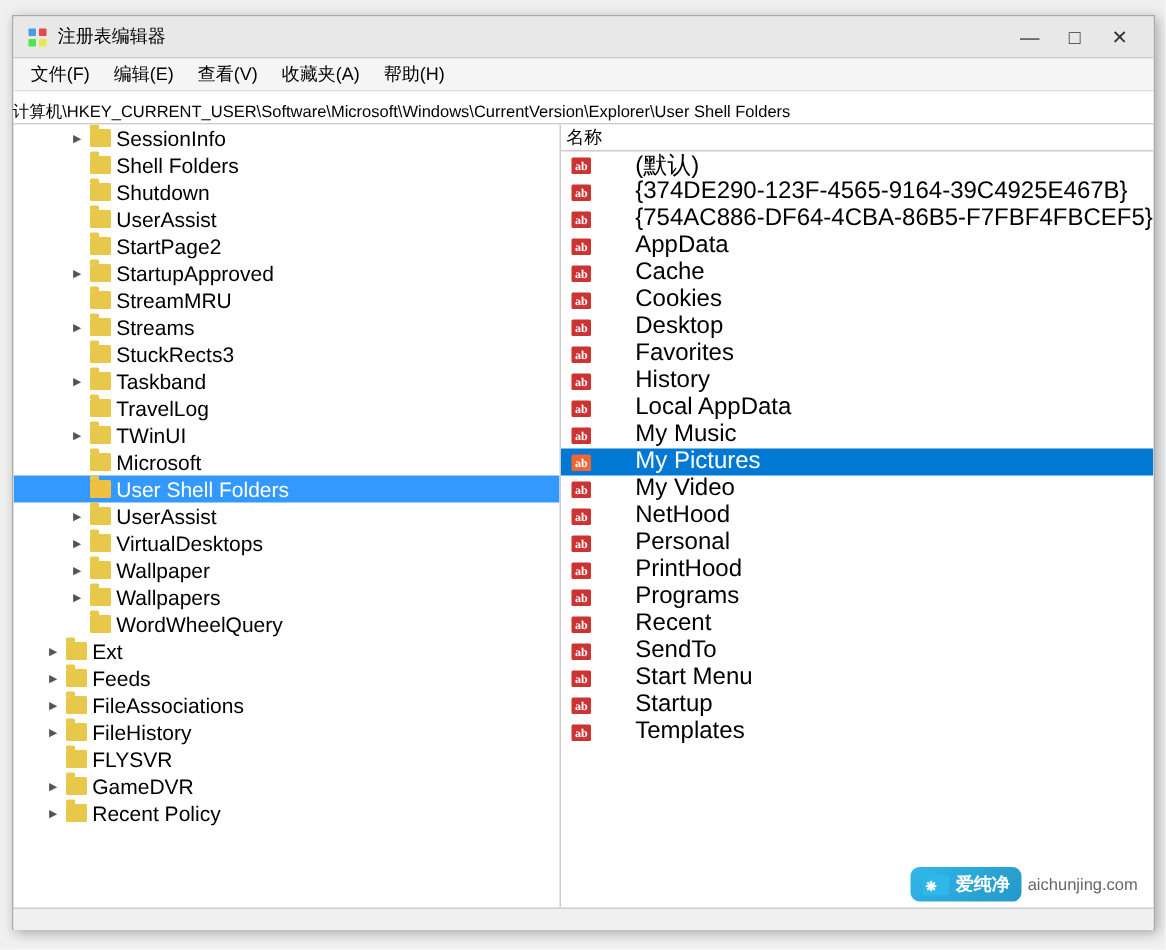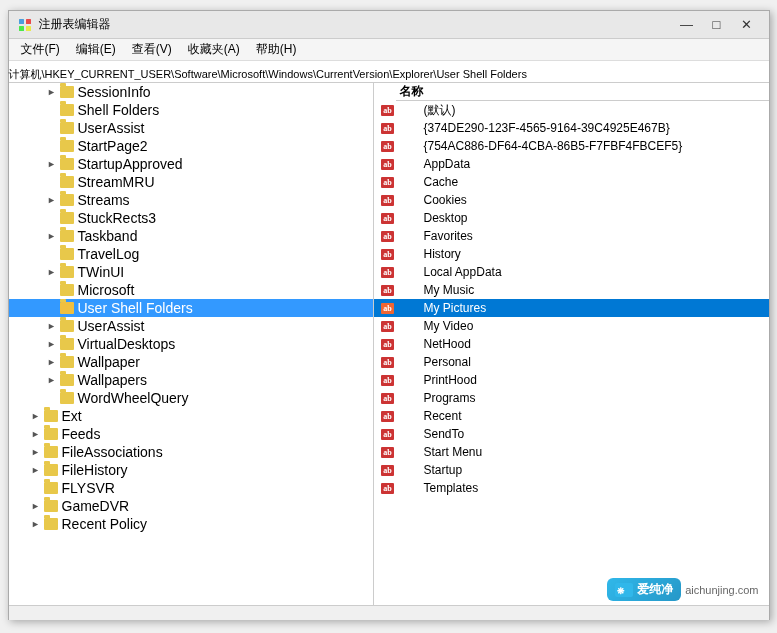--- a/index.html
+++ b/index.html
@@ -156,22 +156,21 @@
       font-size: 14px;
     }
     .right-panel-header {
       height: 18px;
       background: #fff;
       border-bottom: 1px solid #ccc;
       display: flex;
       align-items: center;
       padding: 0 4px;
       font-size: 12px;
-      font-weight: bold;
-      margin-left: 22px;
+      font-weight: normal;
     }
     .reg-item {
       display: flex;
       align-items: center;
       height: 18px;
       cursor: pointer;
       white-space: nowrap;
       font-size: 12px;
       padding: 0 4px;
     }
@@ -186,21 +185,21 @@
       align-items: center;
       justify-content: center;
       flex-shrink: 0;
       margin-right: 2px;
       font-size: 10px;
       color: #b33;
       font-weight: bold;
       font-family: serif;
     }
     .reg-label {
-      font-size: 12px;
+      font-size: 16px;
       padding-left: 24px;
     }
     .scrollbar-area {
       height: 14px;
       background: #f0f0f0;
       border-top: 1px solid #ccc;
       display: flex;
       align-items: center;
     }
     .h-scroll {
@@ -274,20 +273,28 @@
               <span class="folder-img" style="background: rgb(232, 200, 74);"></span>
             </span>
             <span class="tree-label">Shell Folders</span>
           </div>
           <div class="tree-item">
             <span class="indent" style="width: 36px;"></span>
             <span class="expand-icon"></span>
             <span class="folder-icon">
               <span class="folder-img" style="background: rgb(232, 200, 74);"></span>
             </span>
+            <span class="tree-label">Shutdown</span>
+          </div>
+          <div class="tree-item">
+            <span class="indent" style="width: 36px;"></span>
+            <span class="expand-icon"></span>
+            <span class="folder-icon">
+              <span class="folder-img" style="background: rgb(232, 200, 74);"></span>
+            </span>
             <span class="tree-label">UserAssist</span>
           </div>
           <div class="tree-item">
             <span class="indent" style="width: 36px;"></span>
             <span class="expand-icon"></span>
             <span class="folder-icon">
               <span class="folder-img" style="background: rgb(232, 200, 74);"></span>
             </span>
             <span class="tree-label">StartPage2</span>
           </div>

